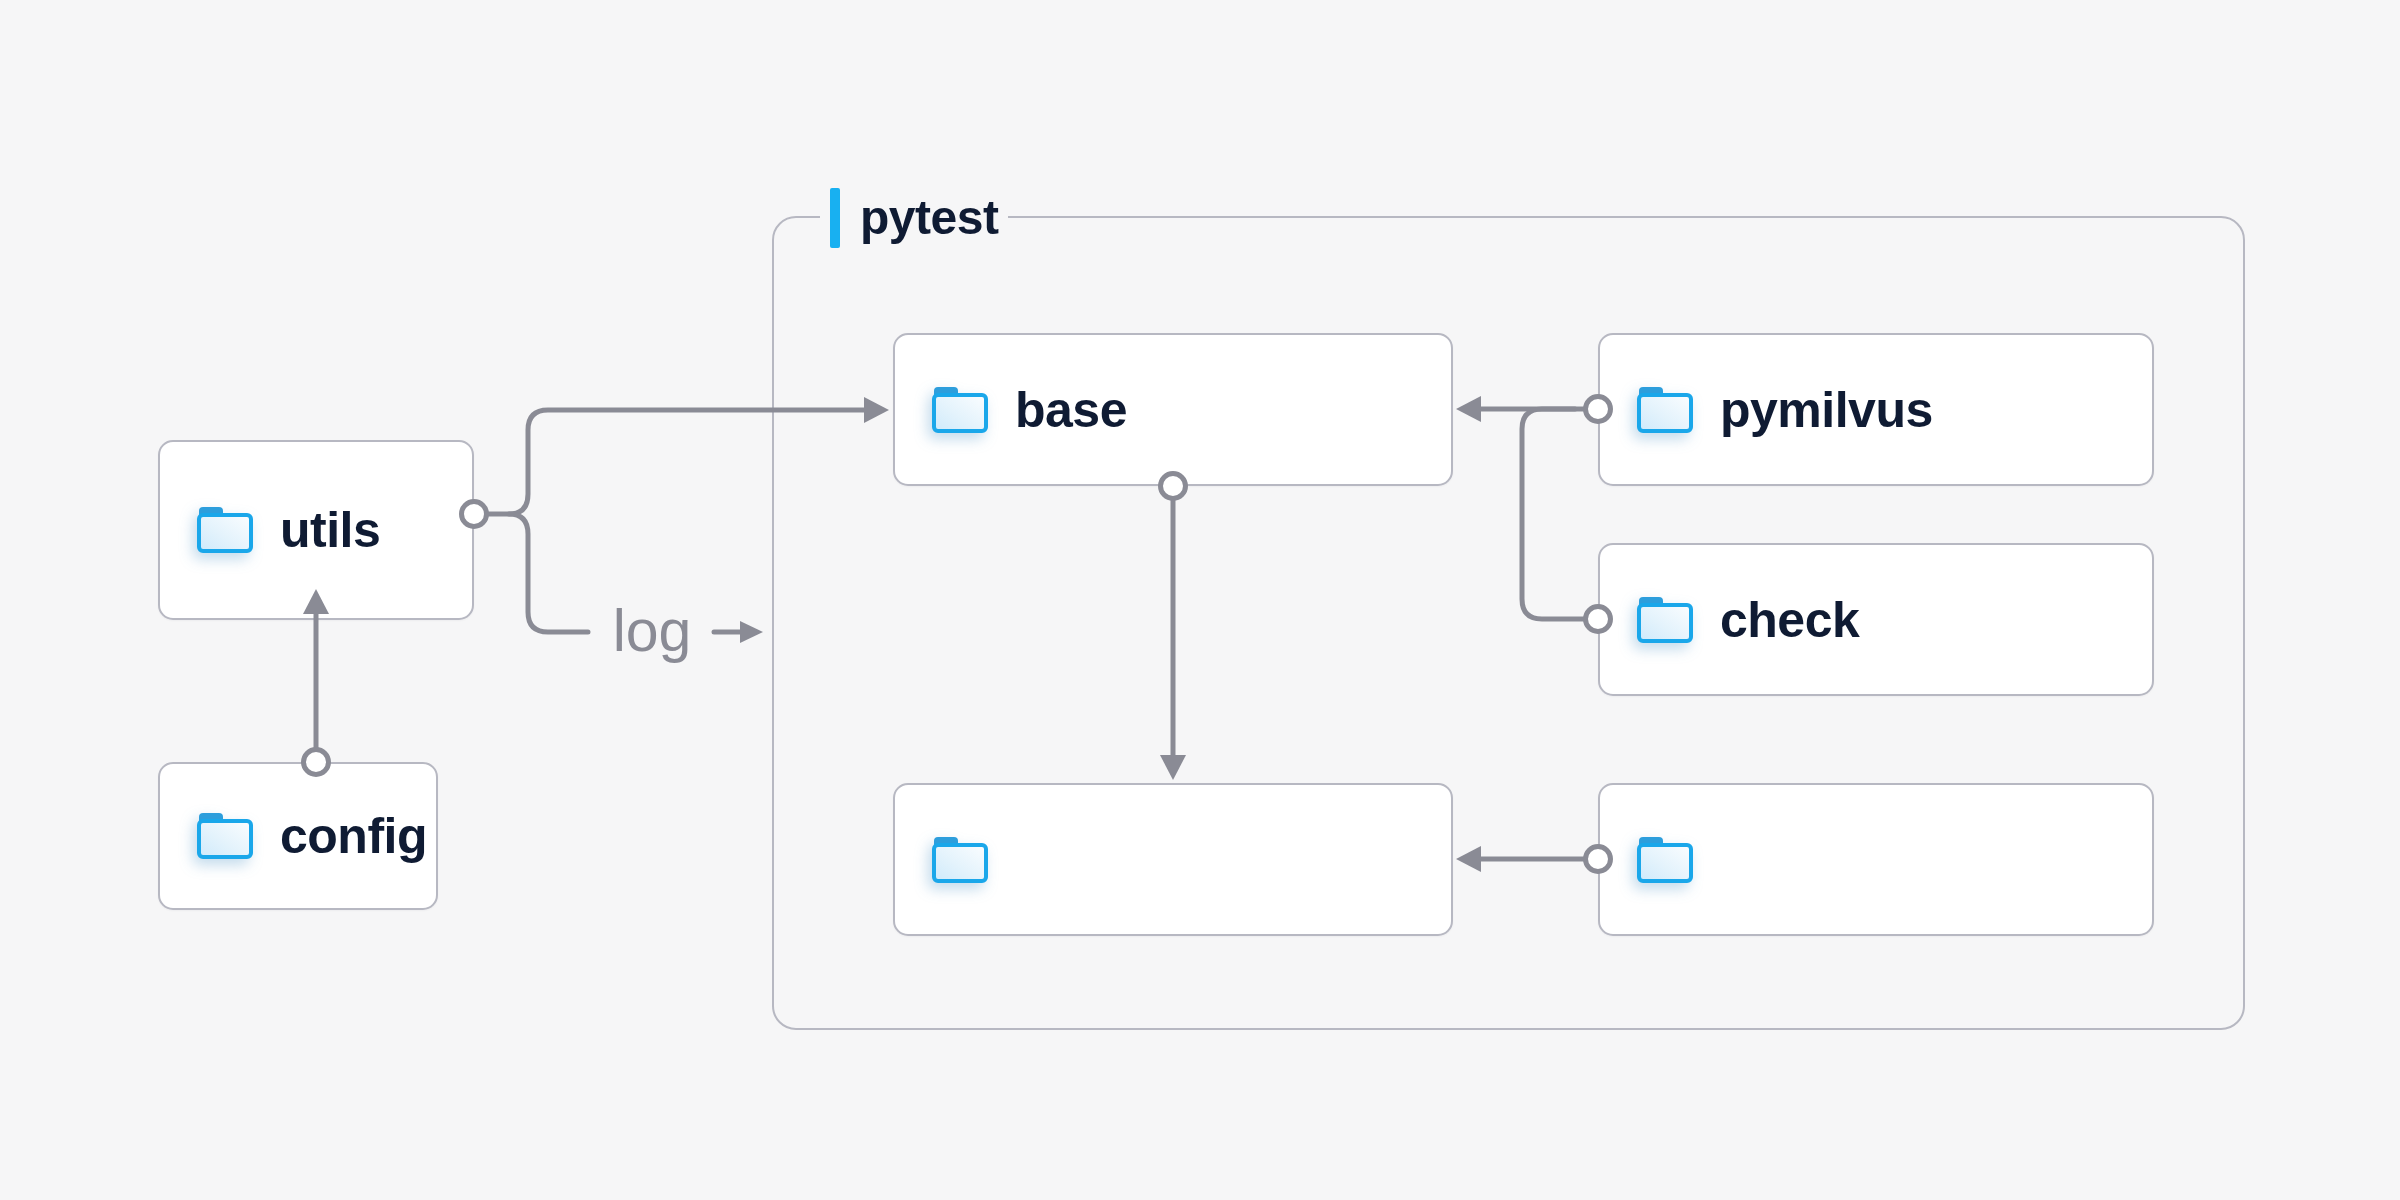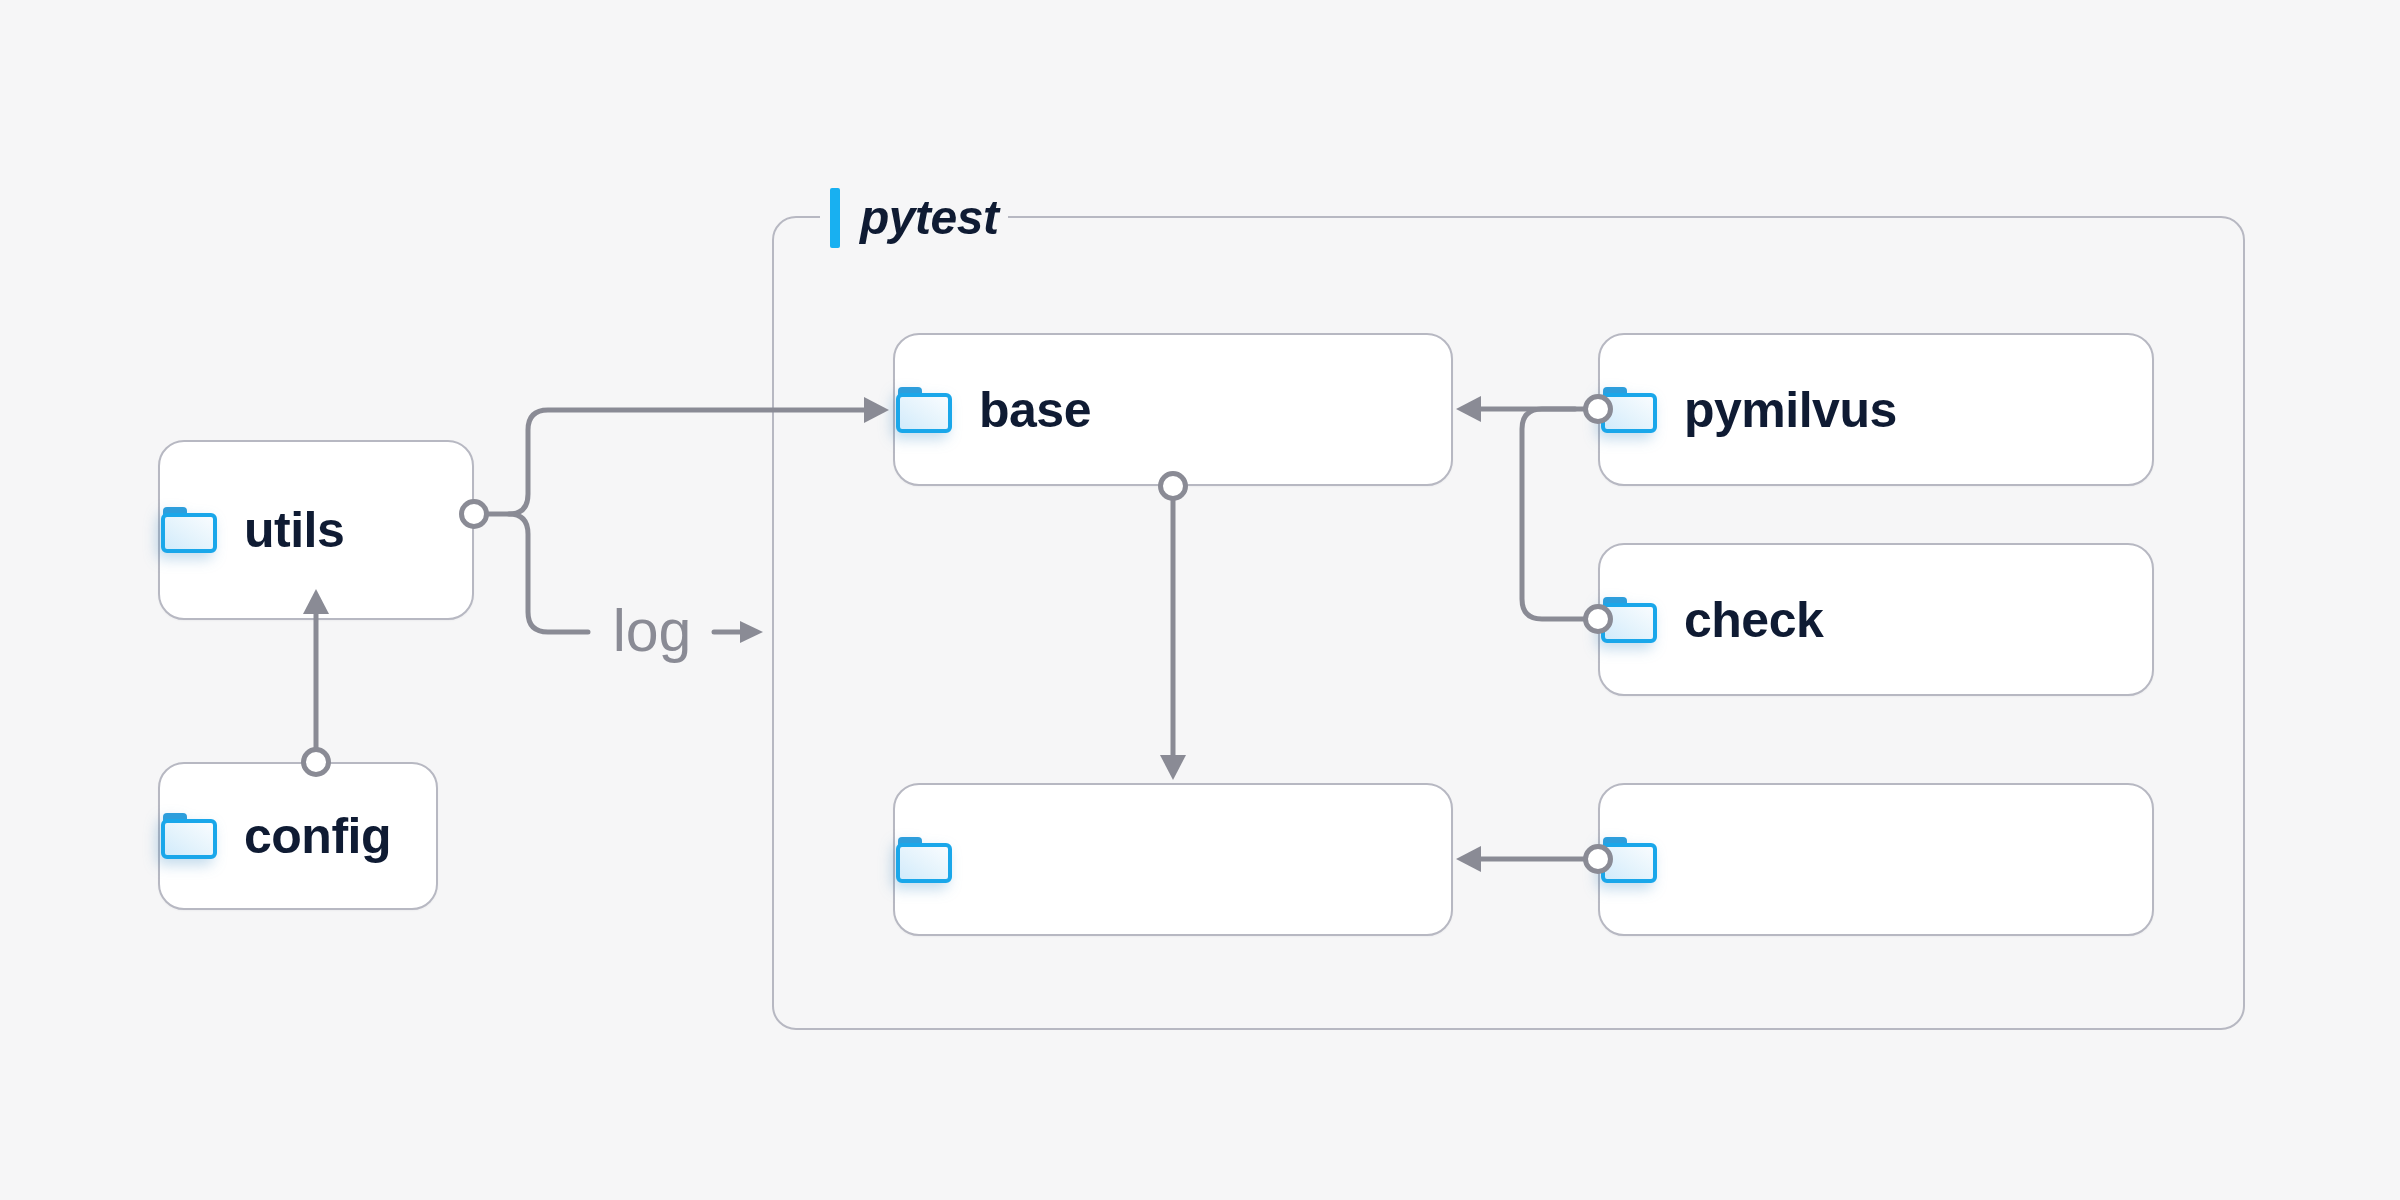--- a/index.html
+++ b/index.html
@@ -32,43 +32,42 @@
     box-sizing:border-box;
   }
   .group-label{
     position:absolute;
     left:46px;top:-31px;
     height:62px;
     display:flex;align-items:center;gap:20px;
     background:var(--bg);
     padding:0 10px 0 10px;
     z-index:3;
-    font-style:italic;
   }
   .group-label .bar{
     width:10px;height:60px;
     background:var(--accent);
     border-radius:2px;
     flex:0 0 auto;
   }
   .group-label .gtext{
     font-size:48px;font-weight:700;color:var(--text);
     letter-spacing:-0.5px;
     line-height:62px;
     white-space:nowrap;
   }
   
   .node{
     position:absolute;
     background:#ffffff;
     border:2.5px solid var(--box-border);
-    border-radius:26px;
+    border-radius:15px;
     box-sizing:border-box;
     display:flex;align-items:center;
-    gap:26px;
+    padding-left:36px;gap:26px;
     z-index:2;
     box-shadow:0 1px 2px rgba(16,24,40,.04);
   }
   .node .label{
     font-size:50px;font-weight:700;color:var(--text);
     letter-spacing:-0.5px;
     white-space:nowrap;
   }
   .node .folder{
     flex:0 0 auto;

